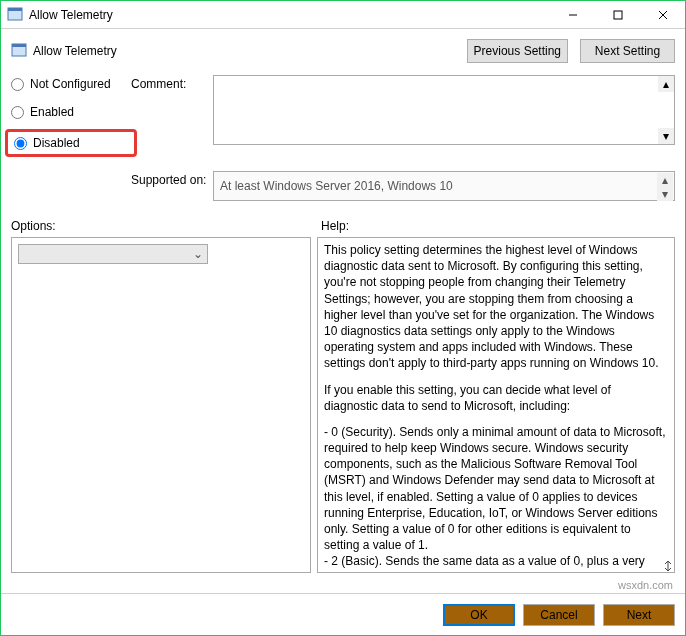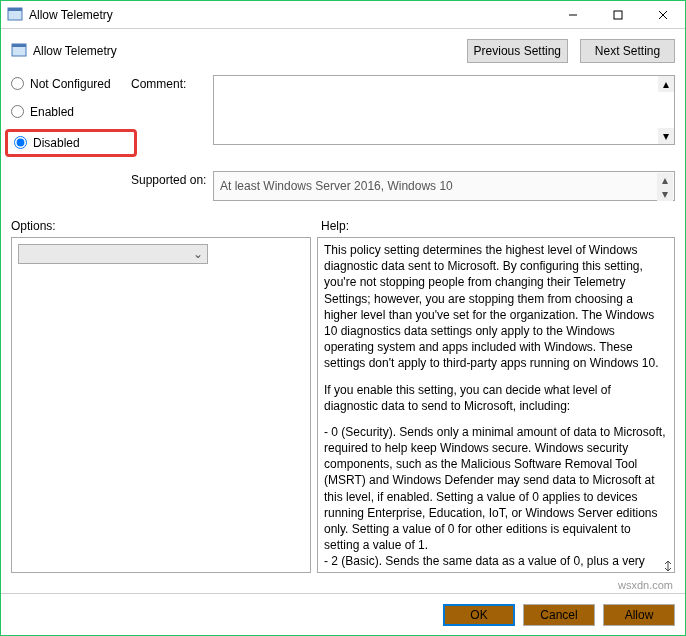--- a/index.html
+++ b/index.html
@@ -11,21 +11,21 @@
   .tb-btns { display: flex; height: 100%; }
   .tb-btn { width: 45px; display: flex; align-items: center; justify-content: center; }
 
   .header-row { display: flex; align-items: center; padding: 10px 10px 12px 10px; }
   .header-row .icon { width: 16px; height: 16px; margin-right: 6px; }
   .header-row .title { flex: 1; font-size: 12px; }
   .nav-btn { min-width: 95px; height: 24px; border: 1px solid #adadad; background: #e1e1e1; margin-left: 12px; cursor: default; }
 
   .settings { display: flex; padding: 0 10px; }
   .radio-col { width: 120px; display: flex; flex-direction: column; gap: 14px; padding-top: 2px; }
-  .radio-item { display: flex; align-items: flex-start; gap: 6px; cursor: default; }
+  .radio-item { display: flex; align-items: center; gap: 6px; cursor: default; }
   .radio-item input[type=radio] { margin: 0; width: 13px; height: 13px; }
   .highlighted { border: 3px solid #e53935; border-radius: 4px; padding: 4px 6px; margin: -4px -6px; display: inline-flex; align-items: center; gap: 6px; }
 
   .fields-col { flex: 1; display: flex; flex-direction: column; gap: 26px; }
   .field-row { display: flex; }
   .field-row .label { width: 82px; padding-top: 2px; }
   .textarea-wrap { flex: 1; position: relative; display: flex; }
   textarea { flex: 1; resize: none; border: 1px solid #a9a9a9; font-family: inherit; font-size: 12px; padding: 2px 4px; background: #fff; }
   .scroll-arrows { position: absolute; right: 1px; top: 1px; bottom: 1px; width: 16px; display: flex; flex-direction: column; justify-content: space-between; pointer-events: none; }
   .scroll-arrows .arr { width: 16px; height: 16px; display: flex; align-items: center; justify-content: center; background: #f0f0f0; }
@@ -158,16 +158,16 @@
           </svg>
       </div>
     </div>
   </div>
 
   <div style="text-align:right; font-size:11px; color:#999; padding:0 12px 2px 0;">wsxdn.com</div>
 
   <div class="button-bar">
     <button class="btn primary">OK</button>
     <button class="btn">Cancel</button>
-    <button class="btn">Allow</button>
+    <button class="btn">Next</button>
   </div>
 
 </div>
 
 </body></html>

